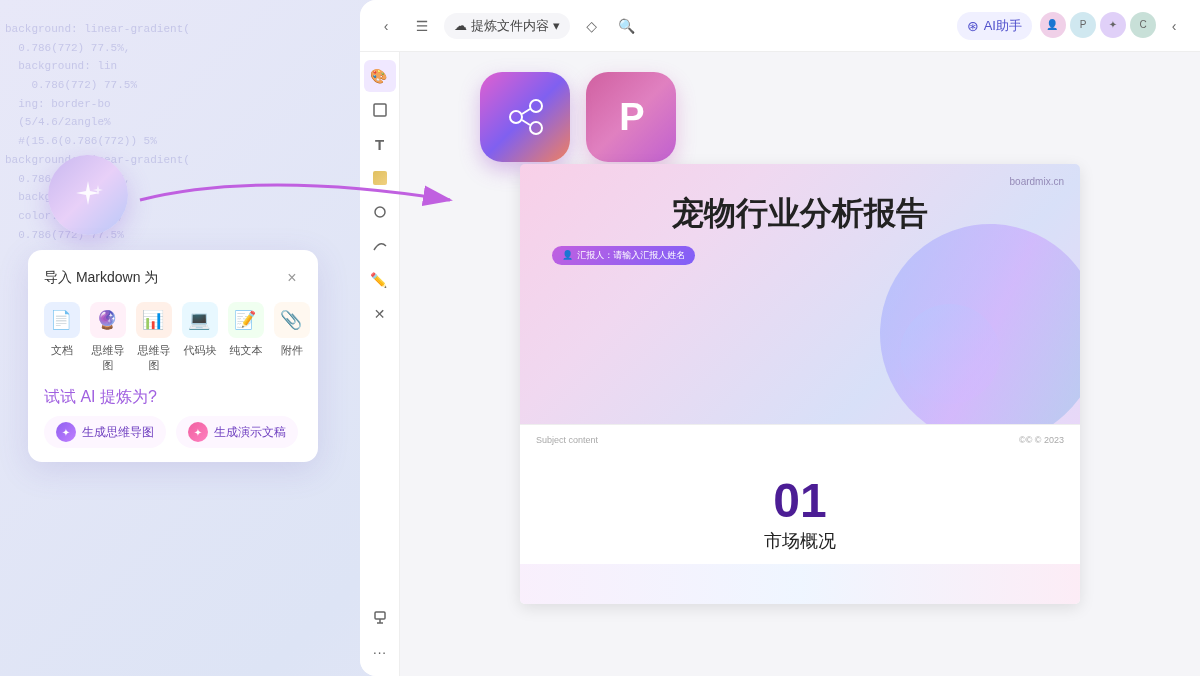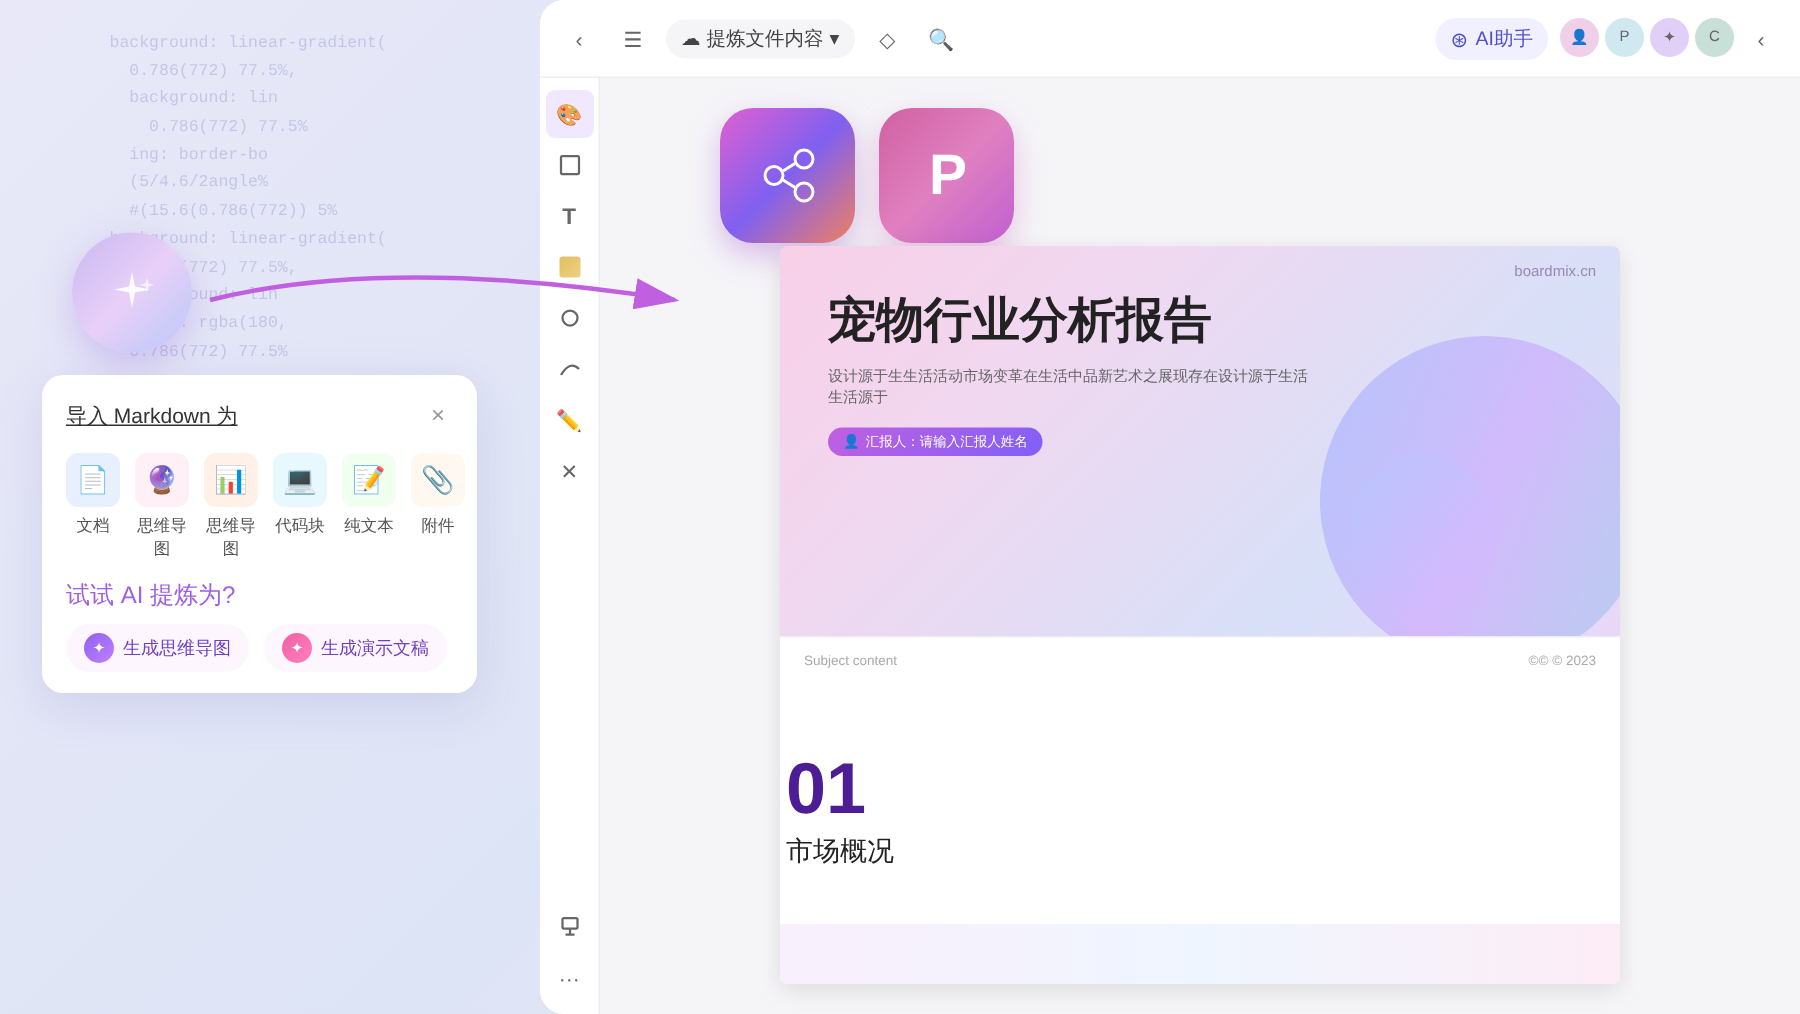--- a/index.html
+++ b/index.html
@@ -17,23 +17,22 @@
       position: absolute;
       top: 0; left: 0;
       width: 380px;
       height: 100%;
       overflow: hidden;
       opacity: 0.35;
       font-family: 'Courier New', monospace;
       font-size: 11px;
       line-height: 1.7;
       color: #8888cc;
-      padding: 20px 31px;
+      padding: 20px 5px;
       pointer-events: none;
-      margin-left: 42px;
     }
 
     
     .ai-button-circle {
       position: absolute;
       left: 48px;
       top: 155px;
       width: 80px;
       height: 80px;
       border-radius: 50%;
@@ -74,21 +73,20 @@
     .dropdown-header {
       display: flex;
       align-items: center;
       justify-content: space-between;
       margin-bottom: 14px;
     }
     .dropdown-title {
       font-size: 14px;
       font-weight: 500;
       color: #333;
-      text-decoration: underline;
     }
     .close-btn {
       width: 20px;
       height: 20px;
       display: flex;
       align-items: center;
       justify-content: center;
       color: #999;
       font-size: 16px;
       cursor: pointer;
@@ -314,20 +312,21 @@
       font-size: 10px;
       color: rgba(100,80,140,0.6);
     }
     .slide-title-main {
       font-size: 32px;
       font-weight: 700;
       color: #222;
       margin-bottom: 8px;
       position: relative;
       z-index: 2;
+      text-align: center;
     }
     .slide-subtitle {
       font-size: 10px;
       color: #666;
       margin-bottom: 12px;
       position: relative;
       z-index: 2;
       max-width: 320px;
     }
     .slide-tag {
@@ -356,25 +355,25 @@
       position: absolute;
       right: 80px;
       bottom: 20px;
       width: 100px;
       height: 100px;
       border-radius: 50%;
       background: linear-gradient(135deg, rgba(180,200,255,0.5), rgba(220,180,255,0.4));
     }
     .slide-second {
       background: #fff;
-      height: 232px;
+      height: 180px;
       padding: 16px 4px;
       display: flex;
       flex-direction: column;
-      align-items: flex-start;
+      align-items: center;
       justify-content: center;
       border-top: 1px solid #eee;
       position: relative;
     }
     .slide-second-header {
       display: flex;
       justify-content: space-between;
       width: 100%;
       font-size: 9px;
       color: #aaa;
@@ -561,21 +560,20 @@
         <span style="font-size:38px;font-weight:900;color:white;letter-spacing:-2px;">P</span>
       </div>
     </div>
 
     <div class="slide-card">
       <div class="slide-main">
         <div class="slide-branding">boardmix.cn</div>
         <div class="slide-decoration"></div>
         <div class="slide-decoration2"></div>
         <div class="slide-title-main">宠物行业分析报告</div>
-        <div class="slide-subtitle">设计源于生生活活动市场变革在生活中品新艺术之展现存在设计源于生活生活源于</div>
         <div class="slide-tag">
           <span>👤</span>
           <span>汇报人：请输入汇报人姓名</span>
         </div>
       </div>
       <div class="slide-second">
         <div class="slide-second-header">
           <span>Subject content</span>
           <span>©© © 2023</span>
         </div>

